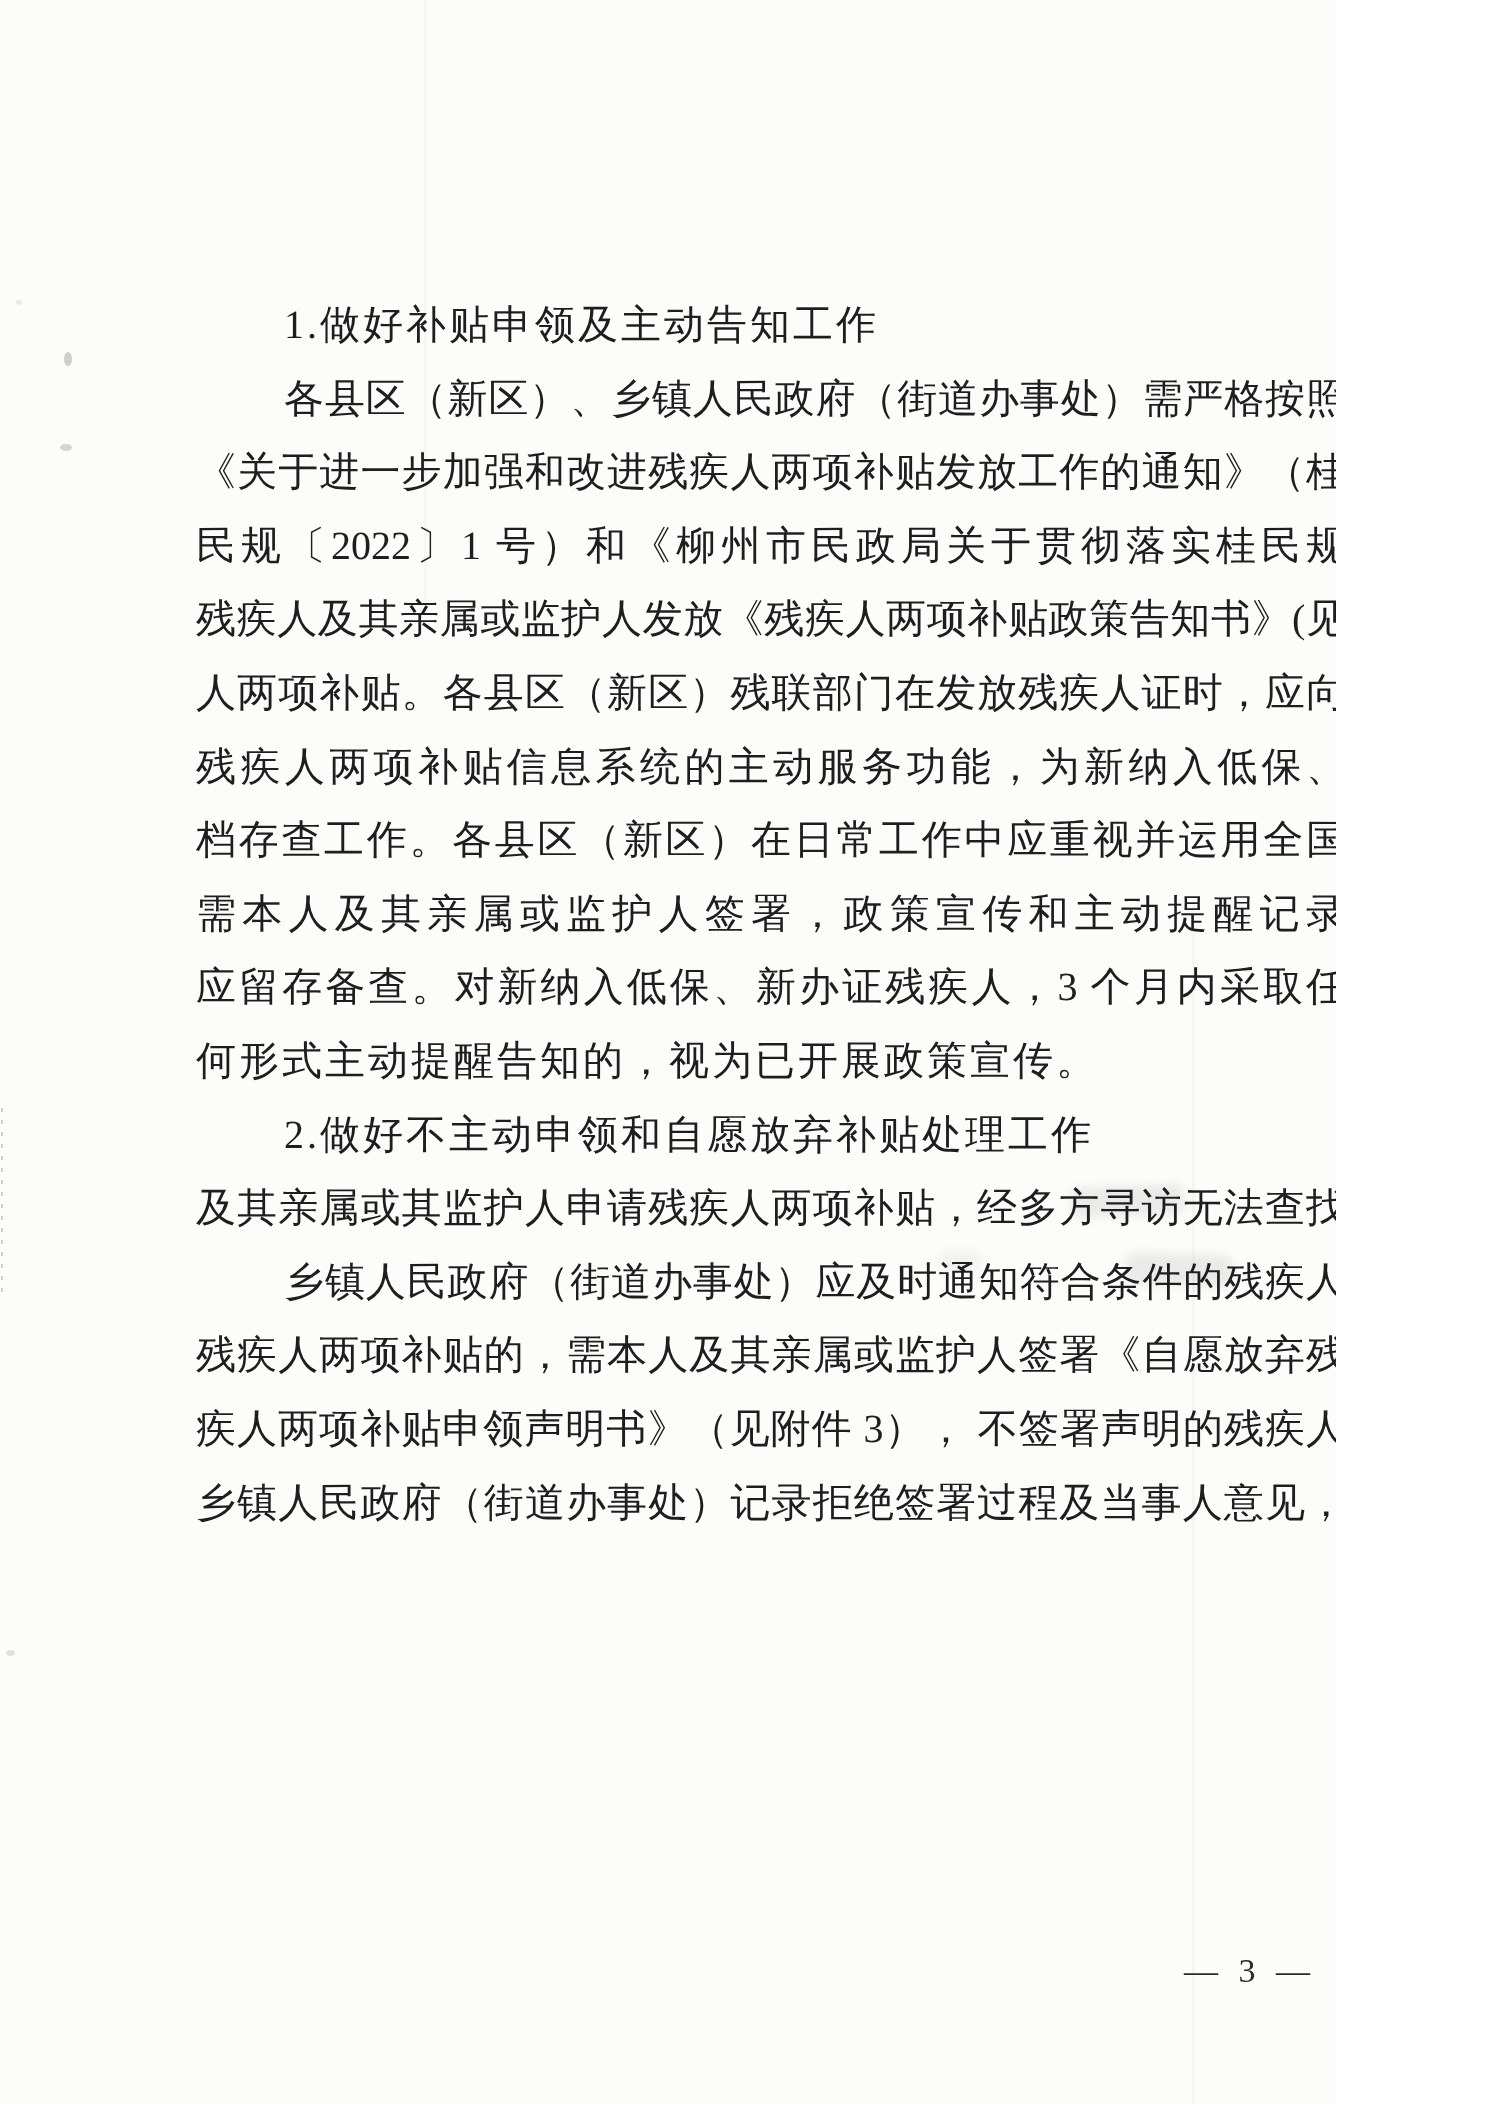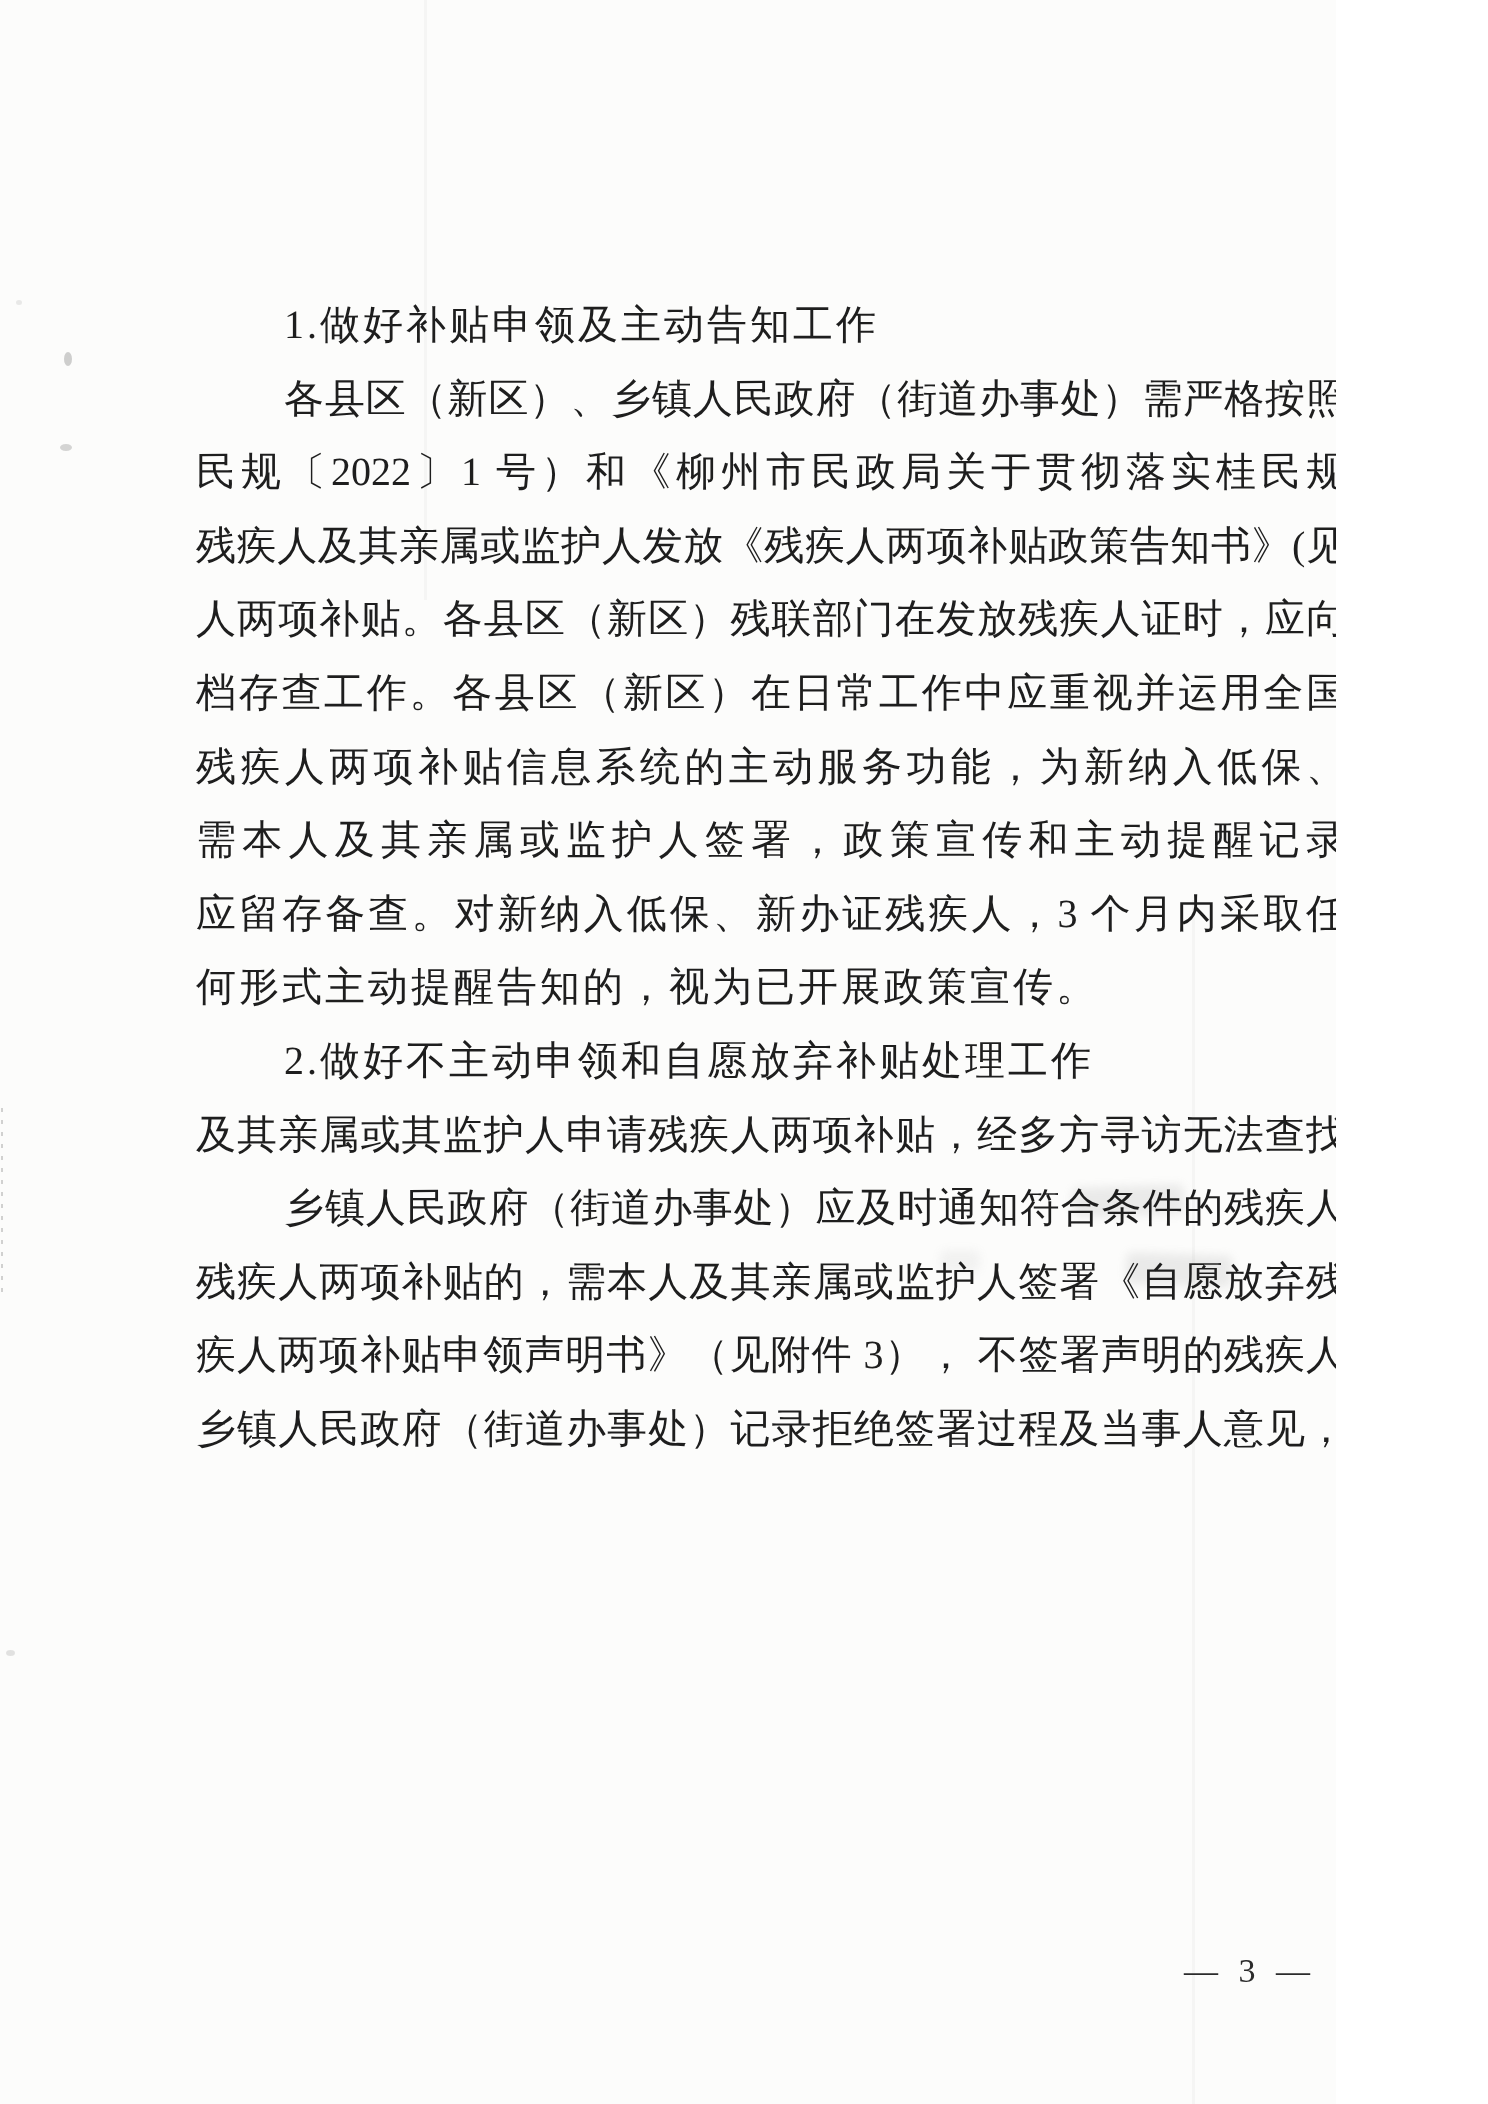--- a/index.html
+++ b/index.html
@@ -113,25 +113,26 @@
   <div class="ghost ghost-3"></div>
   <div class="speck speck-1"></div>
   <div class="speck speck-2"></div>
   <div class="speck speck-3"></div>
   <div class="speck speck-4"></div>
   <div class="edge-streak"></div>
 
   <div class="text-block" id="lines">
       <div class="line indent">1.做好补贴申领及主动告知工作</div>
       <div class="line indent justify">各县区（新区）、乡镇人民政府（街道办事处）需严格按照</div>
+      <div class="line justify">《关于进一步加强和改进残疾人两项补贴发放工作的通知》（桂</div>
       <div class="line justify">民规〔2022〕1 号）和《柳州市民政局关于贯彻落实桂民规〔2020〕</div>
       <div class="line justify">残疾人及其亲属或监护人发放《残疾人两项补贴政策告知书》(见</div>
       <div class="line justify">人两项补贴。各县区（新区）残联部门在发放残疾人证时，应向</div>
+      <div class="line justify">残疾人两项补贴信息系统的主动服务功能，为新纳入低保、</div>
       <div class="line justify">档存查工作。各县区（新区）在日常工作中应重视并运用全国</div>
-      <div class="line justify">残疾人两项补贴信息系统的主动服务功能，为新纳入低保、</div>
       <div class="line justify">需本人及其亲属或监护人签署，政策宣传和主动提醒记录</div>
       <div class="line justify">应留存备查。对新纳入低保、新办证残疾人，3 个月内采取任</div>
       <div class="line">何形式主动提醒告知的，视为已开展政策宣传。</div>
       <div class="line indent">2.做好不主动申领和自愿放弃补贴处理工作</div>
       <div class="line justify">及其亲属或其监护人申请残疾人两项补贴，经多方寻访无法查找</div>
       <div class="line indent justify">乡镇人民政府（街道办事处）应及时通知符合条件的残疾人</div>
       <div class="line justify">残疾人两项补贴的，需本人及其亲属或监护人签署《自愿放弃残</div>
       <div class="line justify">疾人两项补贴申领声明书》（见附件 3）， 不签署声明的残疾人由</div>
       <div class="line justify">乡镇人民政府（街道办事处）记录拒绝签署过程及当事人意见，</div>
     </div>

